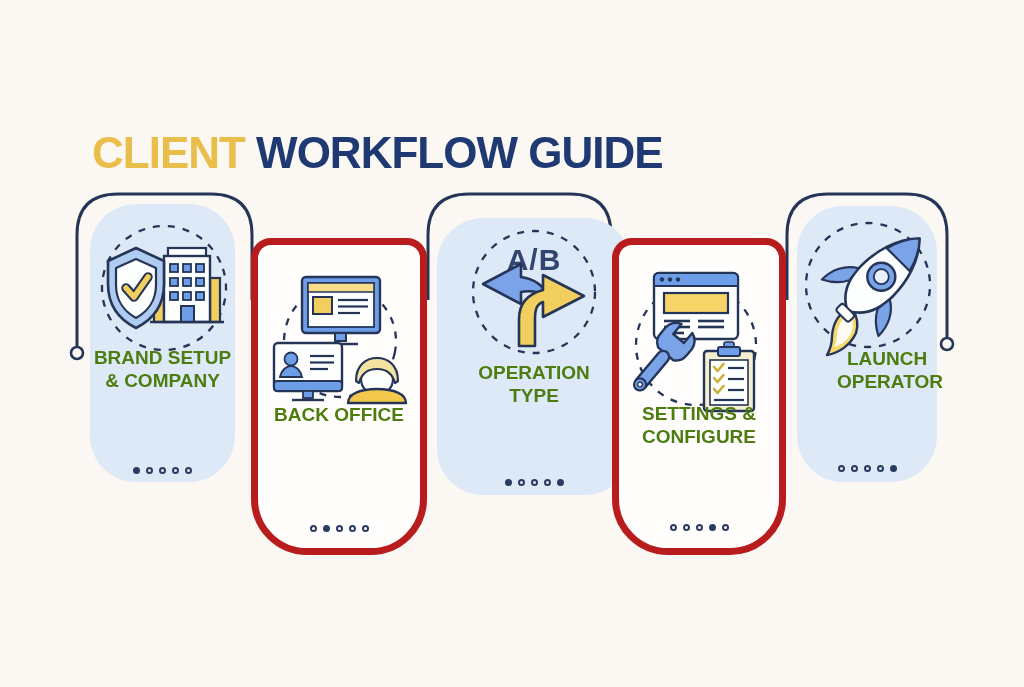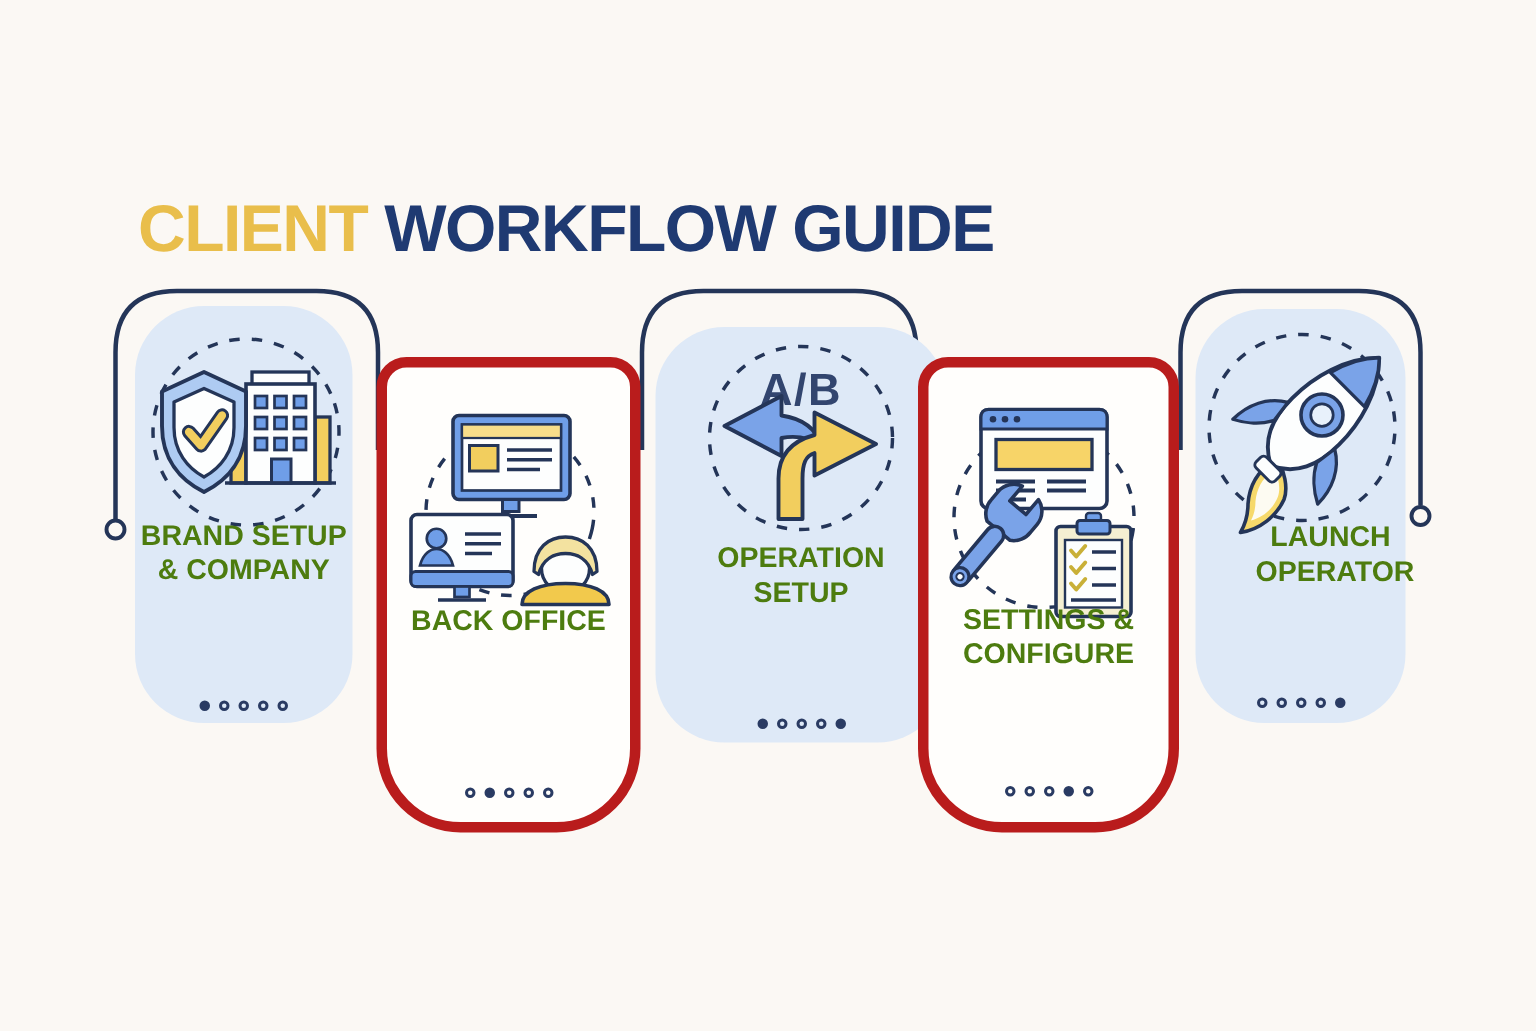--- a/index.html
+++ b/index.html
@@ -166,21 +166,21 @@
         <circle cx="75" cy="72" r="61" fill="none" stroke="#243558" stroke-width="2.3" stroke-dasharray="7 8"></circle>
         <text class="ab-text" x="75" y="50" text-anchor="middle">A/B</text>
 
         <path d="M24 64 L62 44 V57 C76 59 85 66 89 77 C81 72 72 70 62 72 V84 Z" fill="#7AA3E8" stroke="#243558" stroke-width="2.6" stroke-linejoin="round"></path>
 
         <path d="M60 126 V99 C60 83 69 74 84 70 V55 L125 76 L84 97 V82 C78 84 76 89 76 99 V126 Z" fill="#F2CE5E" stroke="#243558" stroke-width="2.6" stroke-linejoin="round"></path>
       </svg>
     </div>
     <div class="label">
       <div>OPERATION</div>
-      <div>SETUP</div>
+      <div>TYPE</div>
     </div>
     <div class="dots">
         <span class="dot filled"></span>
         <span class="dot"></span>
         <span class="dot"></span>
         <span class="dot"></span>
         <span class="dot filled"></span>
       </div>
   </div>
 

